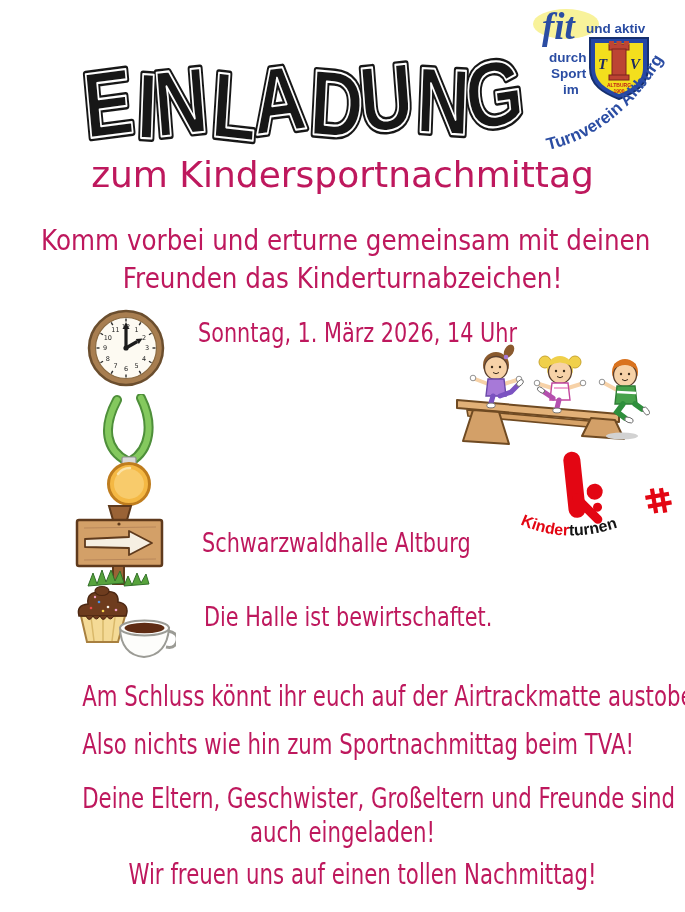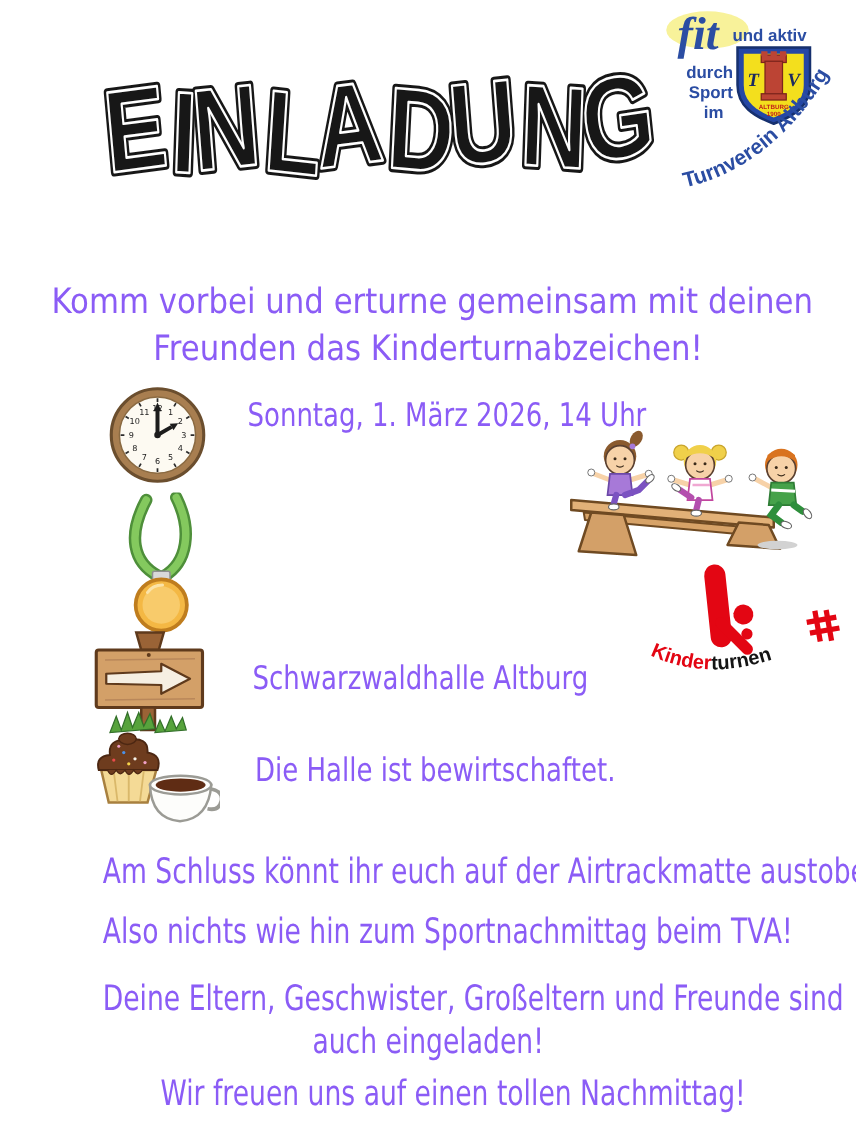--- a/index.html
+++ b/index.html
@@ -1,18 +1,18 @@
 <!DOCTYPE html>
 <html><head>
 <meta charset="utf-8">
 <style>
   html,body { margin:0; padding:0; background:#ffffff; }
   .flyer {
     position:relative; width:685px; height:912px; background:#ffffff;
-    overflow:hidden; font-family:"DejaVu Sans", sans-serif; color:#8b5cf6;
+    overflow:hidden; font-family:"DejaVu Sans", sans-serif; color:#be185d;
   }
   .abs { position:absolute; }
   .hw { white-space:nowrap; font-weight:400; }
   
   .title-svg { position:absolute; left:58px; top:48px; }
   .title-stroke, .title-inner {
     font-family:"Liberation Sans", sans-serif; font-weight:700; font-size:93px;
   }
   .title-stroke { fill:#171717; stroke:#171717; stroke-width:7; stroke-linejoin:round; paint-order:stroke; }
   .title-inner  { fill:none; stroke:#ffffff; stroke-width:2.1; stroke-linejoin:round; }
@@ -68,20 +68,21 @@
     </text>
   </svg>
 
   <svg class="title-svg" width="485" height="118" viewBox="0 0 485 118">
     <g transform="rotate(-1.2 242 60)">
       <text class="title-stroke" x="28" y="86" rotate="-5 4 -4 6 -5 5 -4 4 -6" textLength="440" lengthAdjust="spacingAndGlyphs">EINLADUNG</text>
       <text class="title-inner" x="28" y="86" rotate="-5 4 -4 6 -5 5 -4 4 -6" textLength="440" lengthAdjust="spacingAndGlyphs">EINLADUNG</text>
     </g>
   </svg>
 
+  <div class="abs subtitle hw">zum Kindersportnachmittag</div>
 
   <div class="abs intro">
     <div class="hw">Komm vorbei und erturne gemeinsam mit deinen</div>
     <div class="hw">Freunden das Kinderturnabzeichen!</div>
   </div>
 
   <svg class="abs" style="left:84px; top:306px;" width="84" height="84" viewBox="0 0 84 84">
     <circle cx="42" cy="42" r="37" fill="#a87e50" stroke="#6b4e2e" stroke-width="2.5"></circle>
     <circle cx="42" cy="42" r="30.5" fill="#fdfaf2" stroke="#8a6a42" stroke-width="1.2"></circle>
     <g id="clock-face-marks">

